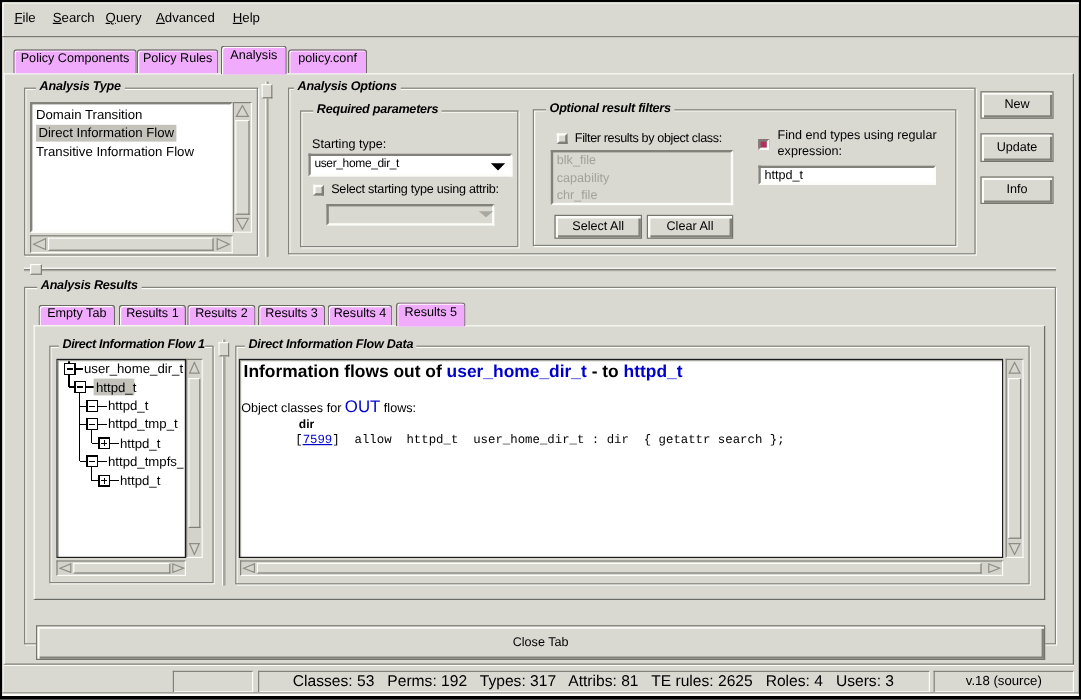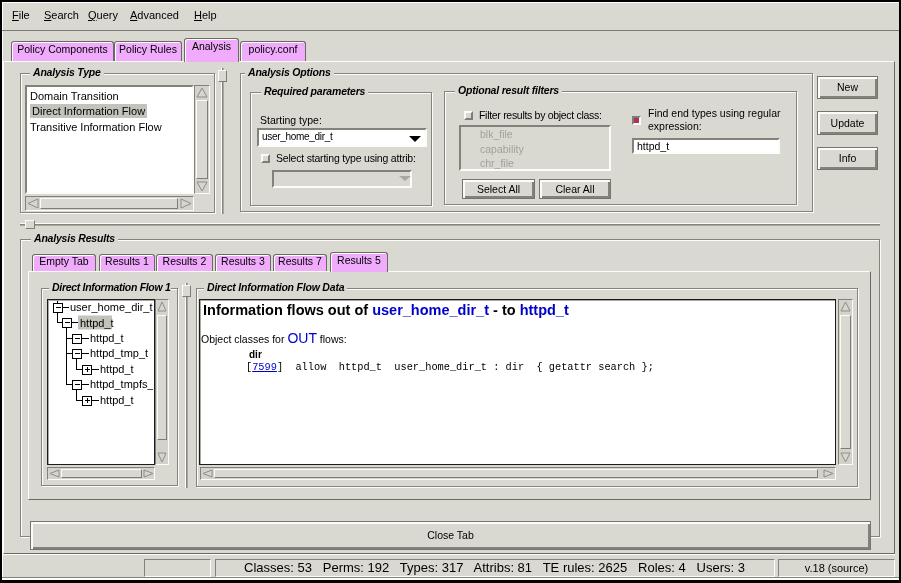--- a/index.html
+++ b/index.html
@@ -82,21 +82,21 @@
 <div class="cb" style="left:261px;top:154px"></div>
 <div class="abs" style="left:276px;top:152px;font-size:10.5px;letter-spacing:-0.2px">Select starting type using attrib:</div>
 <div class="sunkg" style="left:272px;top:170px;width:140px;height:18px"></div>
 <div class="abs" style="left:399px;top:176px;width:0;height:0;border-left:6px solid transparent;border-right:6px solid transparent;border-top:5px solid #a8a8a0"></div>
 
 <div class="groove" style="left:444px;top:91px;width:353px;height:114px"></div>
 <div class="glabel" style="left:455px;top:85px">Optional result filters</div>
 <div class="cb" style="left:464px;top:111px"></div>
 <div class="abs" style="left:479px;top:109px;font-size:10.5px;letter-spacing:-0.3px">Filter results by object class:</div>
 <div class="sunkg" style="left:459px;top:125px;width:152px;height:46px;color:#a2a29a">
-    <div style="padding:0 0 0 19px;line-height:14.6px;font-size:10.5px">blk_file<br>capability<br>chr_file</div>
+    <div style="padding:0 0 0 3px;line-height:14.6px;font-size:10.5px">blk_file<br>capability<br>chr_file</div>
   </div>
 <div class="btn" style="left:462px;top:179px;width:73px;height:20px;line-height:18px">Select All</div>
 <div class="btn" style="left:539px;top:179px;width:72px;height:20px;line-height:18px">Clear All</div>
 <div class="cbc" style="left:632px;top:116px"></div>
 <div class="abs" style="left:648px;top:107px;font-size:10.5px;line-height:13px">Find end types using regular<br>expression:</div>
 <div class="sunkw" style="left:632px;top:138px;width:148px;height:16px">
     <div style="padding:0 0 0 3px;font-size:10.5px">httpd_t</div>
   </div>
 
 <div class="btn" style="left:817px;top:76px;width:61px;height:23px;line-height:21px">New</div>
@@ -106,21 +106,21 @@
 <div class="abs" style="left:20px;top:223px;width:860px;height:1px;background:#fcfcf8;box-shadow:0 1px 0 #84847c,0 2px 0 #a8a8a0"></div>
 <div class="abs" style="left:25px;top:220px;width:10px;height:9px;background:#d9d9d2;border:1px solid;border-color:#fcfcf8 #7e7e76 #7e7e76 #fcfcf8"></div>
 
 <div class="groove" style="left:20px;top:239px;width:860px;height:298px"></div>
 <div class="glabel" style="left:31px;top:233px">Analysis Results</div>
 
 <div class="tab" style="left:32px;top:254px;width:64px;height:17px;line-height:12px">Empty Tab</div>
 <div class="tab" style="left:99px;top:254px;width:56px;height:17px;line-height:12px">Results 1</div>
 <div class="tab" style="left:156px;top:254px;width:57px;height:17px;line-height:12px">Results 2</div>
 <div class="tab" style="left:215px;top:254px;width:56px;height:17px;line-height:12px">Results 3</div>
-<div class="tab" style="left:273px;top:254px;width:54px;height:17px;line-height:12px">Results 7</div>
+<div class="tab" style="left:273px;top:254px;width:54px;height:17px;line-height:12px">Results 4</div>
 
 <div class="abs" style="left:28px;top:271px;width:843px;height:229px;background:#d9d9d2;border:1px solid;border-color:#fcfcf8 #6a6a64 #6a6a64 #fcfcf8"></div>
 <div class="tab" style="left:330px;top:252px;width:58px;height:20px;line-height:14px;z-index:4">Results 5</div>
 
 <div class="groove" style="left:41px;top:288px;width:137px;height:198px"></div>
 <div class="glabel" style="left:49px;top:282px;max-width:122px;overflow:hidden;letter-spacing:-0.3px">Direct Information Flow 1</div>
 <div class="wbox" style="left:47px;top:299px;width:108px;height:166px"></div>
 <svg style="left:49px;top:301px" width="104" height="162" viewBox="0 0 104 162">
 <g stroke="#000" stroke-width="1" shape-rendering="crispEdges">
 <line x1="13" y1="6.5" x2="20" y2="6.5"></line>

